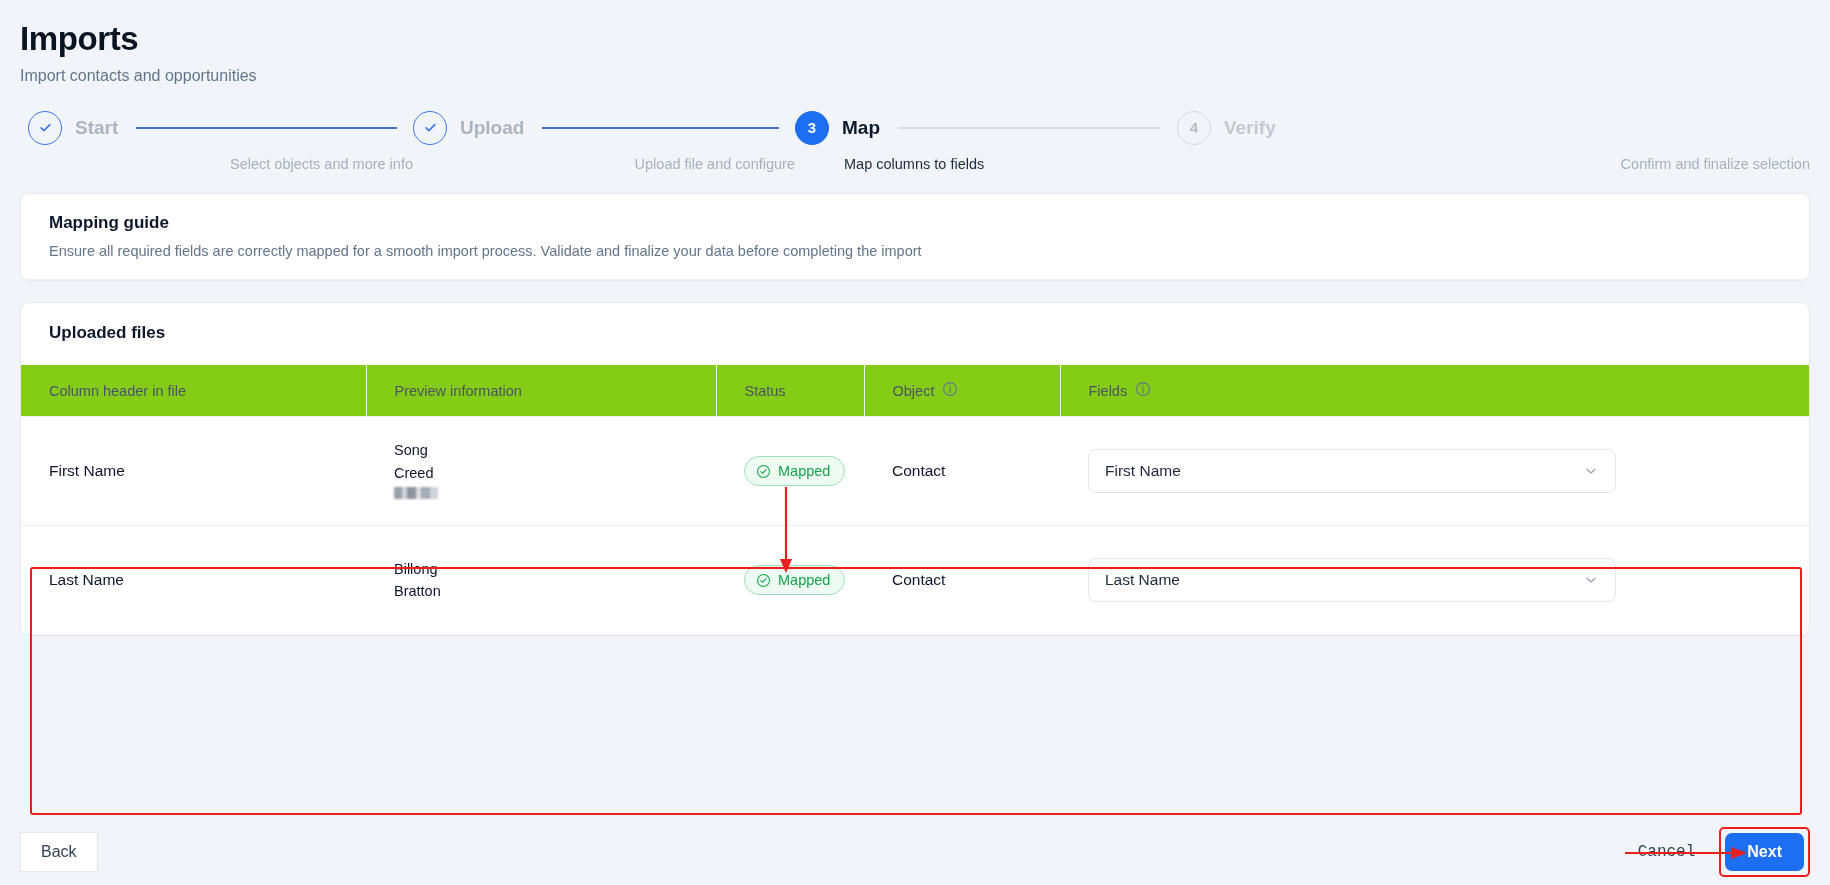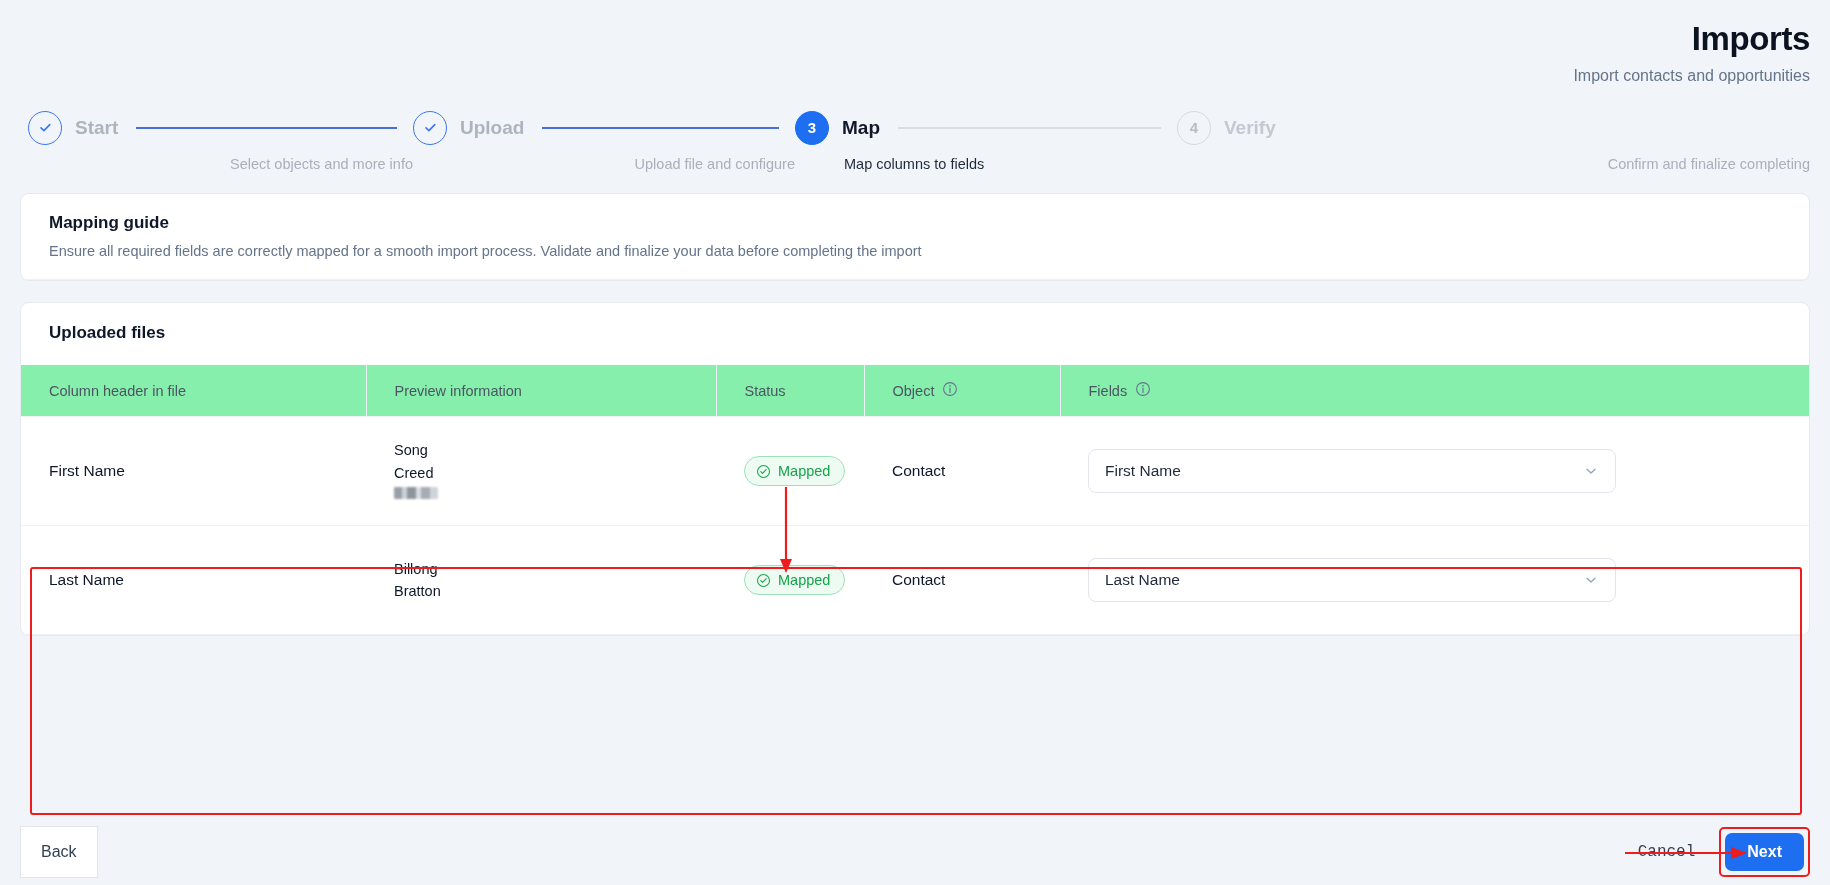--- a/index.html
+++ b/index.html
@@ -11,21 +11,21 @@
   }
 
   body {
     font-family: "Liberation Sans", sans-serif;
     background: #f1f5f9;
     color: #0f172a;
     position: relative;
   }
 
   
-  .page-header { padding: 20px 20px 0 20px; text-align: right; }
+  .page-header { padding: 20px 20px 0 20px; }
 
   .page-title {
     font-size: 33px;
     font-weight: 700;
     letter-spacing: -0.4px;
     color: #0b1220;
     line-height: 1.15;
   }
 
   .page-subtitle {
@@ -151,21 +151,21 @@
   }
   .req-item .check { margin-right: 11px; display: flex; }
 
   
   .files-card { position: relative; }
   .files-head { padding: 20px 28px 22px 28px; }
 
   .table { width: 100%; border-collapse: collapse; table-layout: fixed; }
 
   .table thead th {
-    background: #86efac;
+    background: #84cc16;
     text-align: left;
     font-size: 14.5px;
     font-weight: 400;
     color: #4b5563;
     padding: 16px 0 16px 28px;
     border-bottom: 1px solid #eef1f5;
     border-right: 1px solid #eef1f5;
     height: 52px;
     vertical-align: middle;
   }
@@ -238,21 +238,21 @@
     align-items: center;
     justify-content: space-between;
     padding: 0 20px;
   }
 
   .btn-back {
     background: #ffffff;
     border: 1px solid #e2e6ec;
     border-radius: 0;
     padding: 0 20px;
-    height: 52px;
+    height: 40px;
     font-size: 16px;
     color: #334155;
     font-family: inherit;
     cursor: pointer;
   }
 
   .footer-right { display: flex; align-items: center; gap: 16px; }
 
   .btn-cancel {
     background: transparent;
@@ -342,21 +342,21 @@
       <div class="step-line grey"></div>
     </div>
     <div class="step-desc strong">Map columns to fields</div>
   </div>
 
   <div class="step step-4">
     <div class="step-row">
       <div class="step-circle todo">4</div>
       <div class="step-label todo">Verify</div>
     </div>
-    <div class="step-desc muted indent">Confirm and finalize completing</div>
+    <div class="step-desc muted indent">Confirm and finalize selection</div>
   </div>
 
 </div>
 
 <div class="card">
   <div class="card-head">
     <div class="card-title">Mapping guide</div>
     <div class="card-desc">Ensure all required fields are correctly mapped for a smooth import process. Validate and finalize your data before completing the import</div>
   </div>
   <div class="card-divider"></div>

